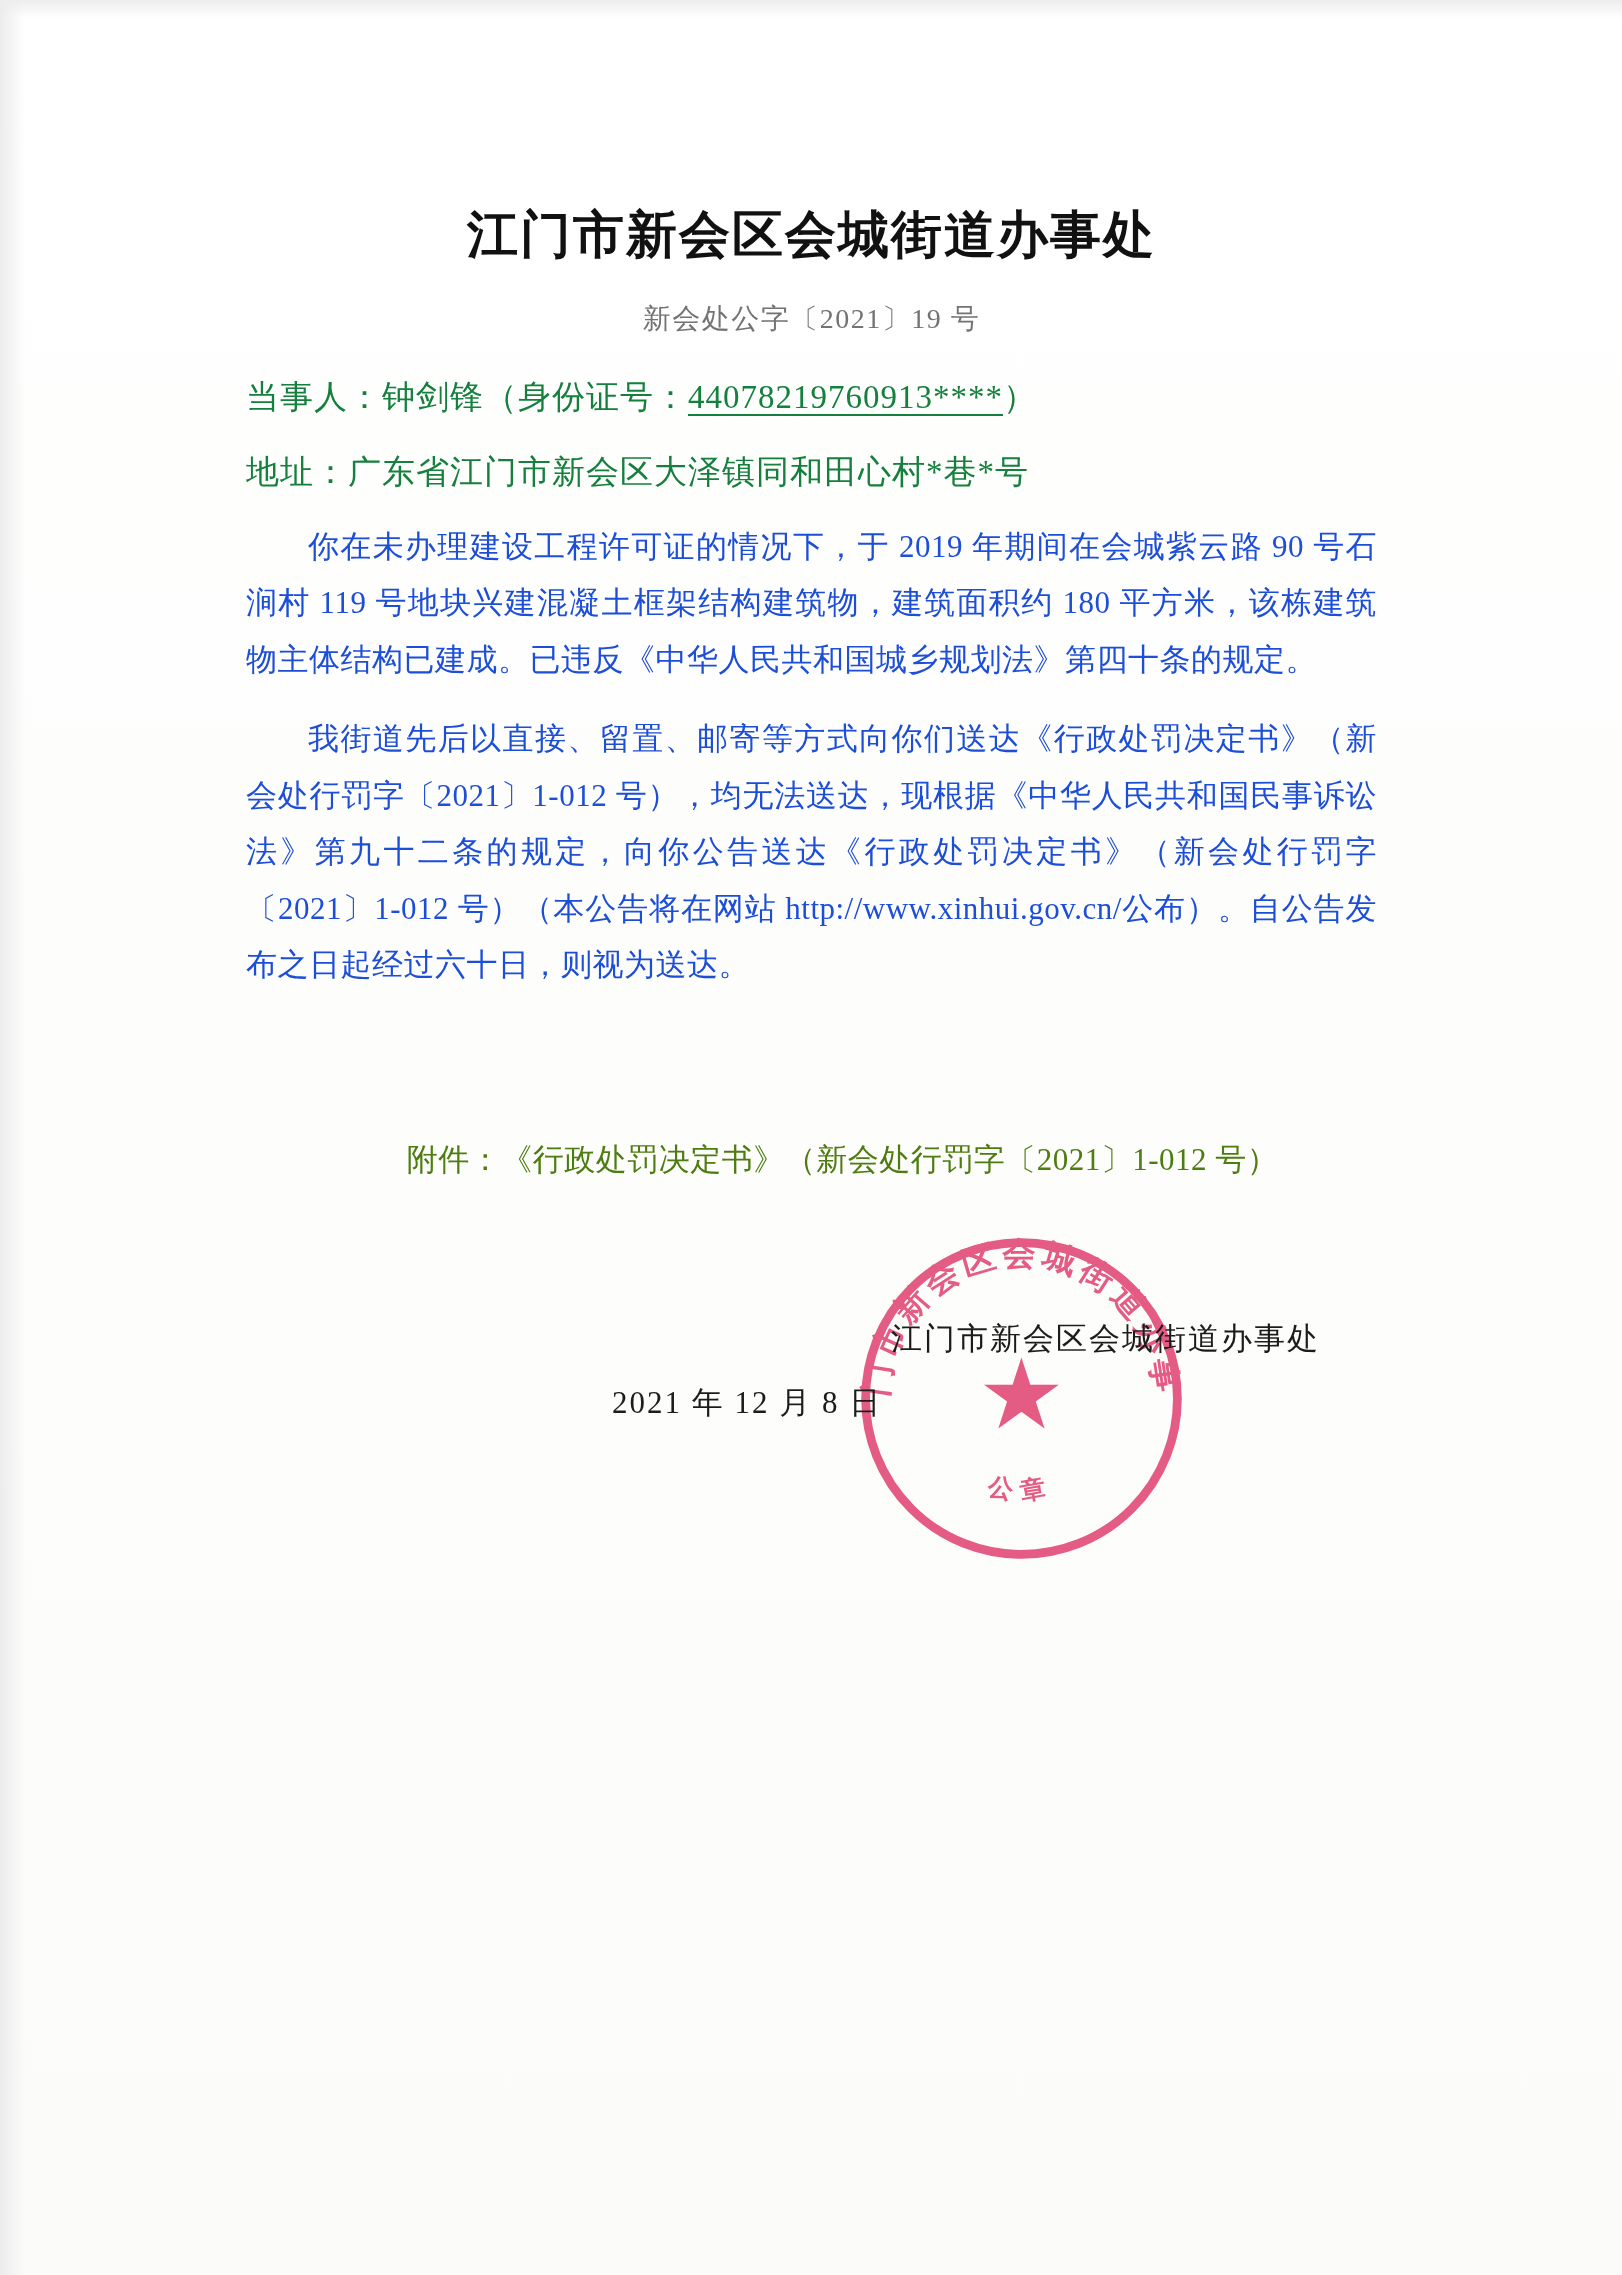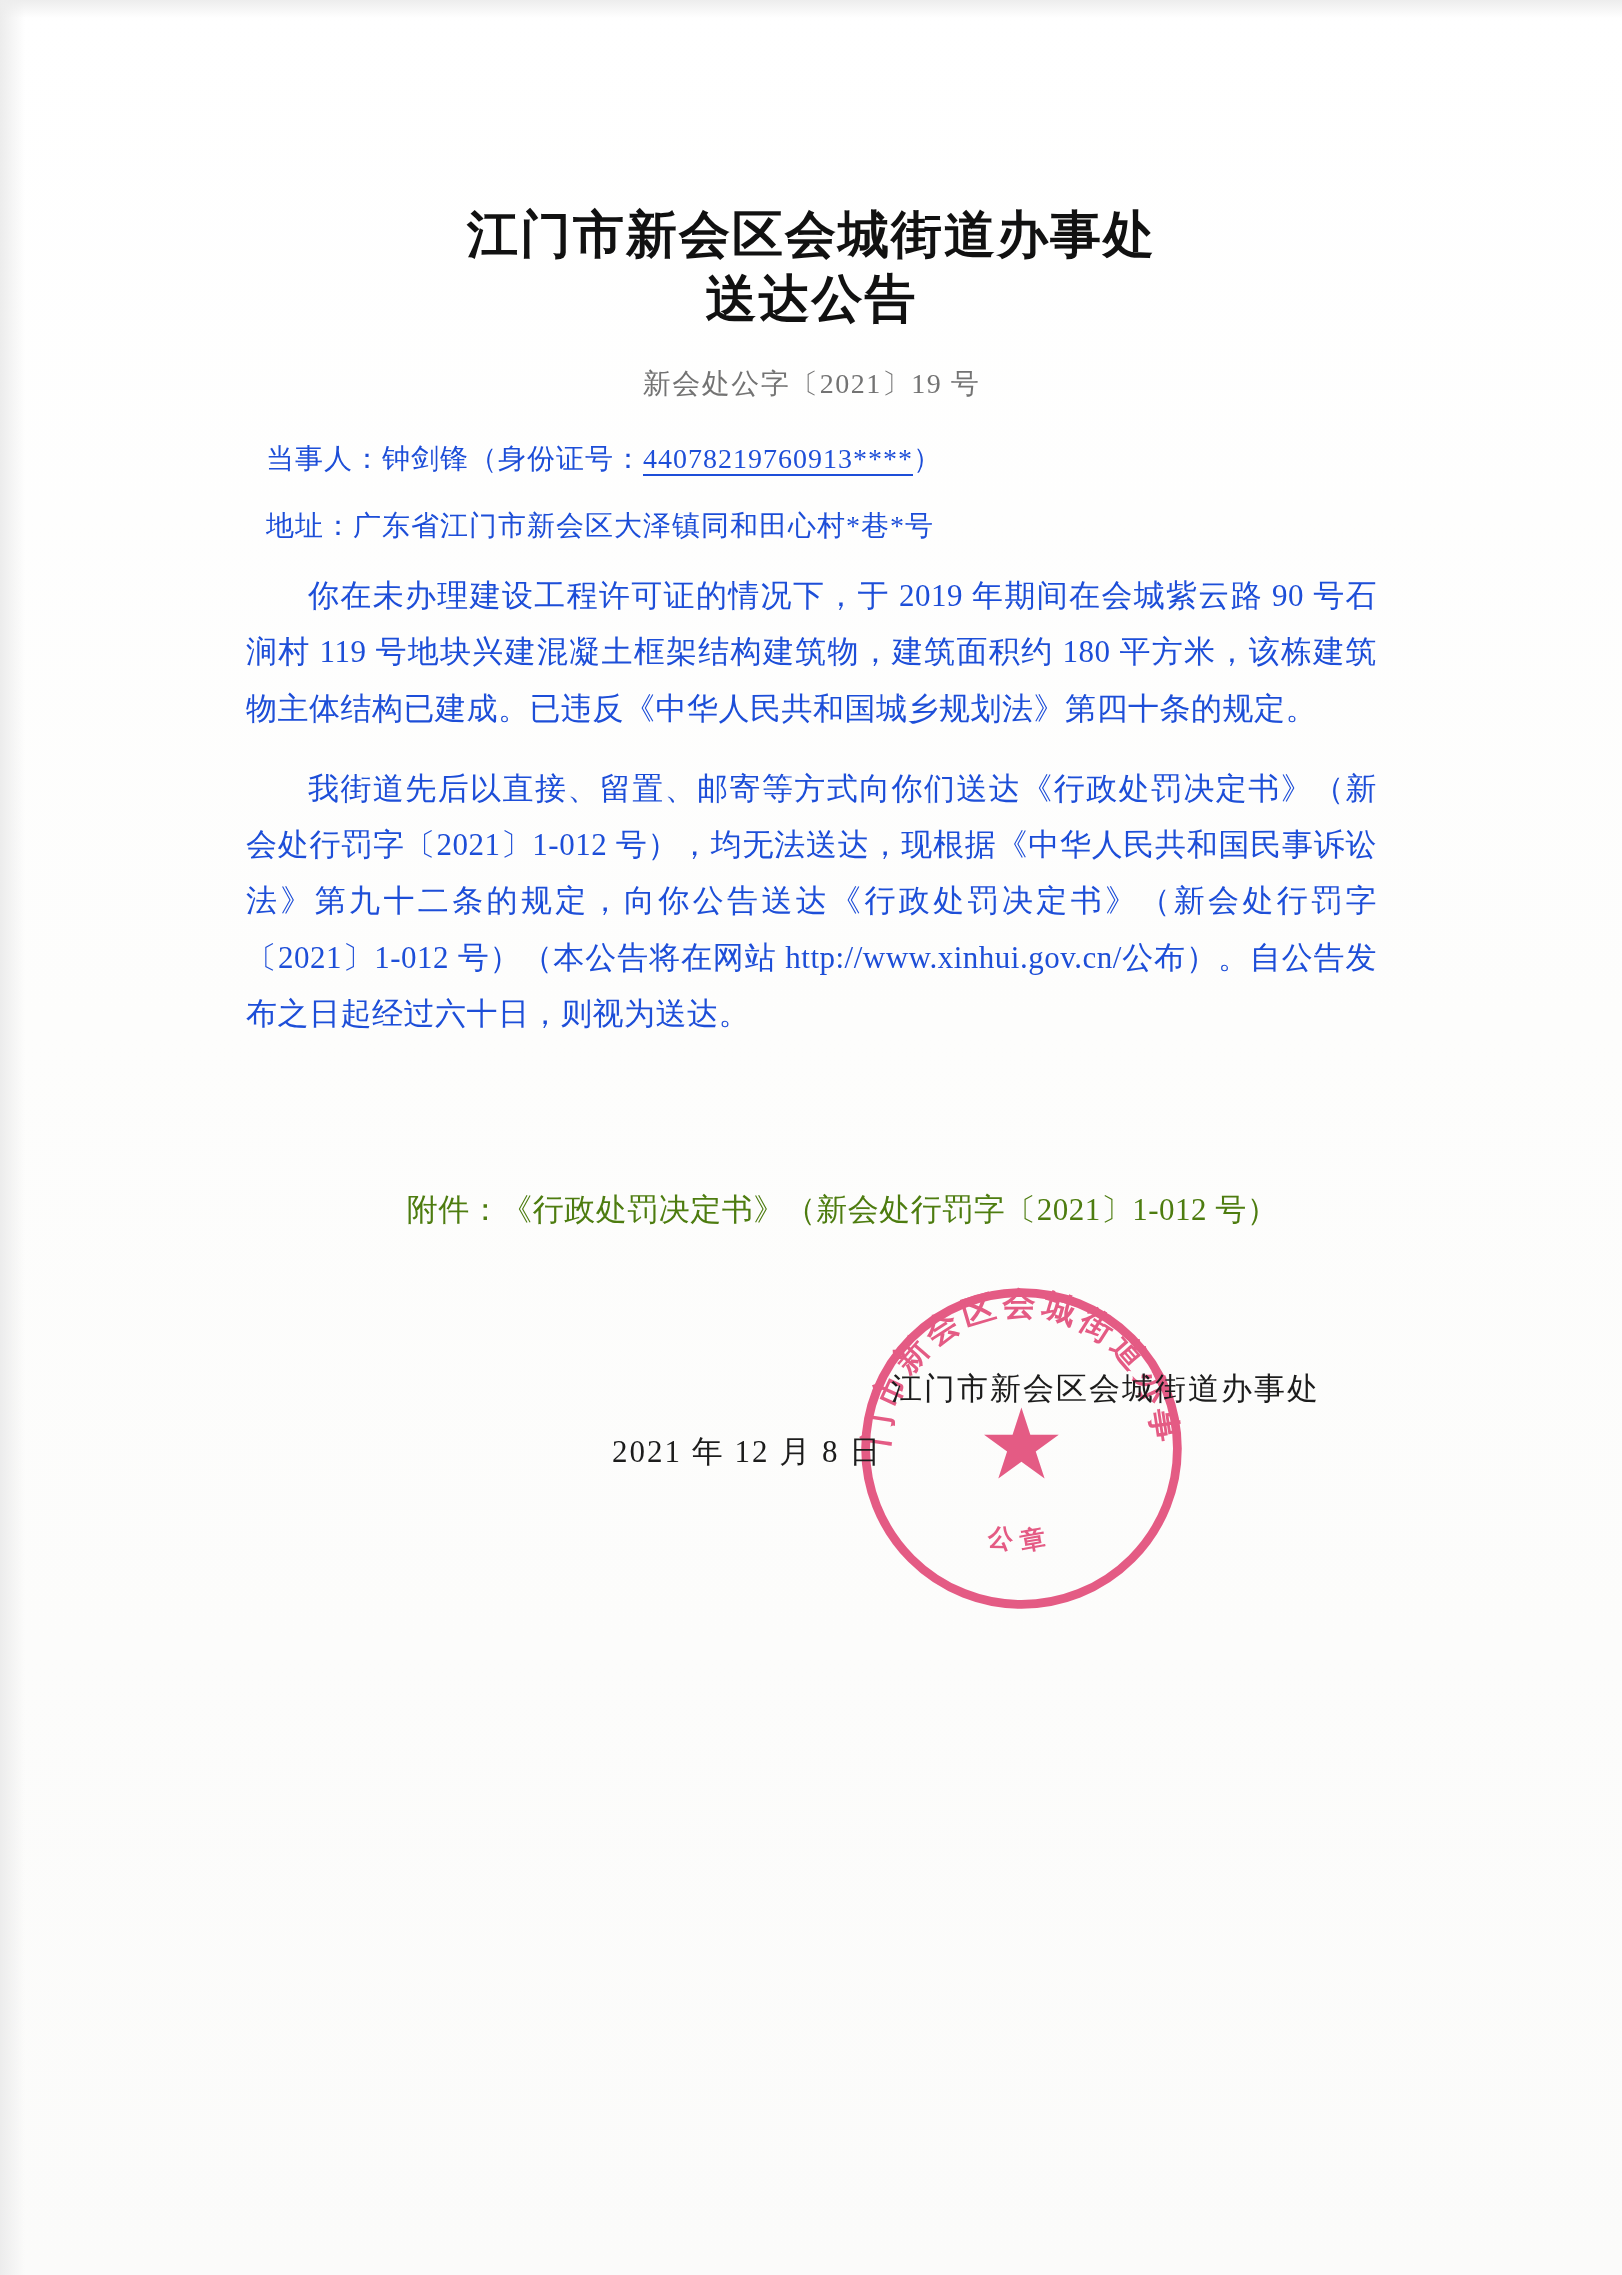--- a/index.html
+++ b/index.html
@@ -70,26 +70,25 @@
     margin-top: 33px;
     text-align: center;
     font-size: 28px;
     letter-spacing: 1.5px;
     color: #737373;
   }
 
   
   .party-line {
     margin-top: 25px;
-    font-size: 28px;
+    font-size: 33px;
     line-height: 1.5;
     letter-spacing: 1px;
-    color: #1d4ed8;
+    color: #15803d;
     white-space: nowrap;
-    margin-left: 20px;
   }
   #party-line-person { margin-top: 35px; }
   #party-id {
     text-decoration: underline;
     text-underline-offset: 5.9px;
     text-decoration-thickness: 2px;
   }
 
   
   .body-para {
@@ -157,21 +156,20 @@
 
 <div id="page">
   <div id="paper-tint"></div>
   <div id="scan-edge-left"></div>
   <div id="scan-edge-top"></div>
 
   <div class="content">
 
     <div id="doc-title">
       <span class="line">江门市新会区会城街道办事处</span>
-      <span class="line">送达公告</span>
     </div>
 
     <div id="doc-number">新会处公字〔2021〕19 号</div>
 
     <div class="party-line" id="party-line-person"><span>当事人：钟剑锋（身份证号：</span><span id="party-id">44078219760913****</span><span>）</span></div>
 
     <div class="party-line" id="party-line-address">地址：广东省江门市新会区大泽镇同和田心村*巷*号</div>
 
     <div class="body-para" id="para-1">你在未办理建设工程许可证的情况下，于 2019 年期间在会城紫云路 90 号石涧村 119 号地块兴建混凝土框架结构建筑物，建筑面积约 180 平方米，该栋建筑物主体结构已建成。已违反《中华人民共和国城乡规划法》第四十条的规定。</div>
     <div class="body-para" id="para-2">我街道先后以直接、留置、邮寄等方式向你们送达《行政处罚决定书》（新会处行罚字〔2021〕1-012 号），均无法送达，现根据《中华人民共和国民事诉讼法》第九十二条的规定，向你公告送达《行政处罚决定书》（新会处行罚字〔2021〕1-012 号）（本公告将在网站 http://www.xinhui.gov.cn/公布）。自公告发布之日起经过六十日，则视为送达。</div>

